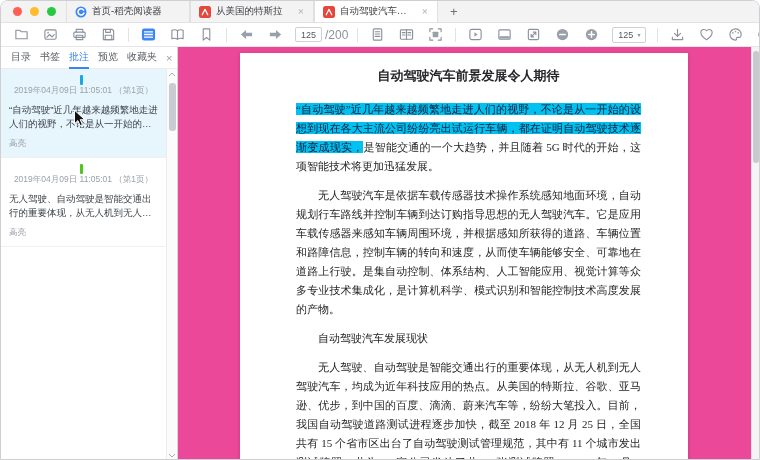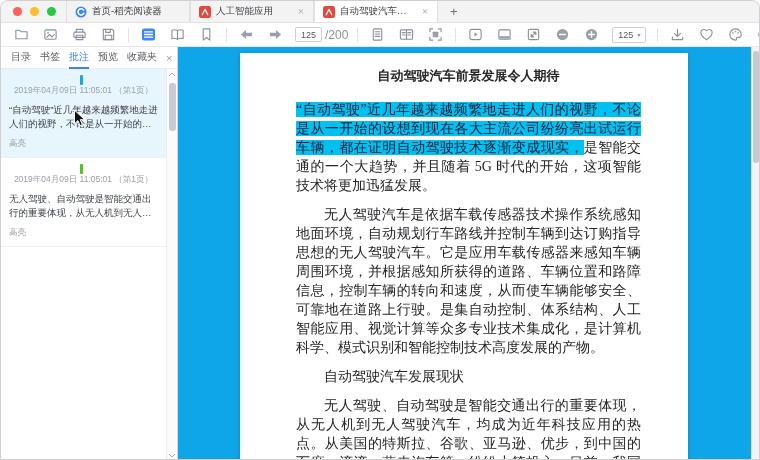--- a/index.html
+++ b/index.html
@@ -61,26 +61,26 @@
   .ann-type{ margin-top:7px; font-size:8.5px; color:#9ba1a9; }
   .side-scroll{ position:absolute; top:22px; right:0; bottom:0; width:11px;
                 background:#fbfbfc; border-left:1px solid #ececee; display:flex;
                 flex-direction:column; align-items:center; }
   .sarrow{ width:11px; height:10px; display:flex; align-items:center; justify-content:center; flex:none; }
   .sarrow svg{ display:block; }
   .sthumb{ width:7px; height:48px; background:#c8ccd2; border-radius:3px; margin-top:4px; }
   .sspacer{ flex:1; }
 
   
-  .docarea{ position:relative; flex:1; background:#0ea5e9; overflow:hidden; }
+  .docarea{ position:relative; flex:1; background:#ec4899; overflow:hidden; }
   .page{ position:absolute; left:62px; top:6px; width:448px; height:470px; background:#fff;
          box-shadow:0 1px 4px rgba(0,0,0,.2); padding:6px 47px 0 56px;
          font-family:"Liberation Serif","DejaVu Serif",serif; color:#26262a; }
   .doc-title{ font-size:13px; font-weight:bold; text-align:center; line-height:18px; margin-top:8px; }
-  .page p{ font-size:14px; line-height:19px; text-align:justify; margin-top:10px; }
+  .page p{ font-size:11px; line-height:19px; text-align:justify; margin-top:10px; }
   .page p.first{ margin-top:15px; text-indent:0; }
   .page p.ind{ text-indent:2em; }
   mark{ background:#00c1f0; color:#101c3a; }
   .doc-scroll{ position:absolute; top:0; right:0; bottom:0; width:8px; background:#f4f4f5;
                border-left:1px solid #e2e2e4; }
   .doc-thumb{ width:6px; height:112px; background:#c6c9ce; border-radius:3px; margin:4px auto 0; }
 
   
   .cursor{ position:absolute; left:72px; top:108px; z-index:50; pointer-events:none; }
 </style>
@@ -100,21 +100,21 @@
         <circle cx="6" cy="6" r="5.5" fill="#3d87f5"></circle>
         <path d="M8.6 4.1A3.1 3.1 0 1 0 8.9 7.2" stroke="#fff" stroke-width="1.6" fill="none" stroke-linecap="round"></path>
       </svg>
       <span class="tablabel">首页-稻壳阅读器</span>
     </div>
     <div class="tab">
       <svg class="tabicon" viewBox="0 0 12 12">
         <rect width="12" height="12" rx="2.5" fill="#e5473c"></rect>
         <path d="M3.2 8.8L6 3.4l2.8 5.4" stroke="#fff" stroke-width="1.2" fill="none" stroke-linecap="round" stroke-linejoin="round"></path>
       </svg>
-      <span class="tablabel">人工智能应用</span>
+      <span class="tablabel">从美国的特斯拉</span>
       <span class="tabclose">×</span>
     </div>
     <div class="tab active">
       <svg class="tabicon" viewBox="0 0 12 12">
         <rect width="12" height="12" rx="2.5" fill="#e5473c"></rect>
         <path d="M3.2 8.8L6 3.4l2.8 5.4" stroke="#fff" stroke-width="1.2" fill="none" stroke-linecap="round" stroke-linejoin="round"></path>
       </svg>
       <span class="tablabel">自动驾驶汽车前景发展...</span>
       <span class="tabclose">×</span>
     </div>

